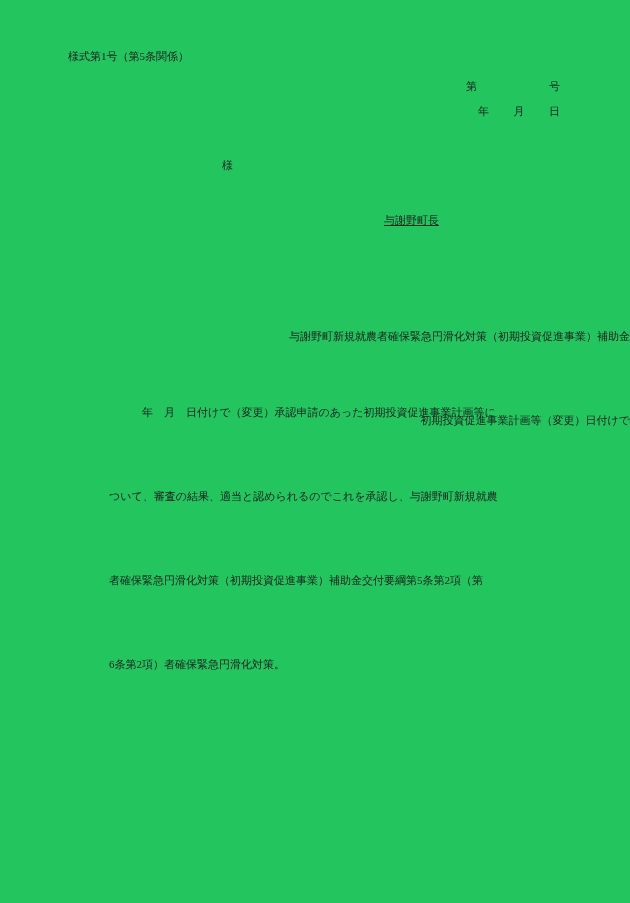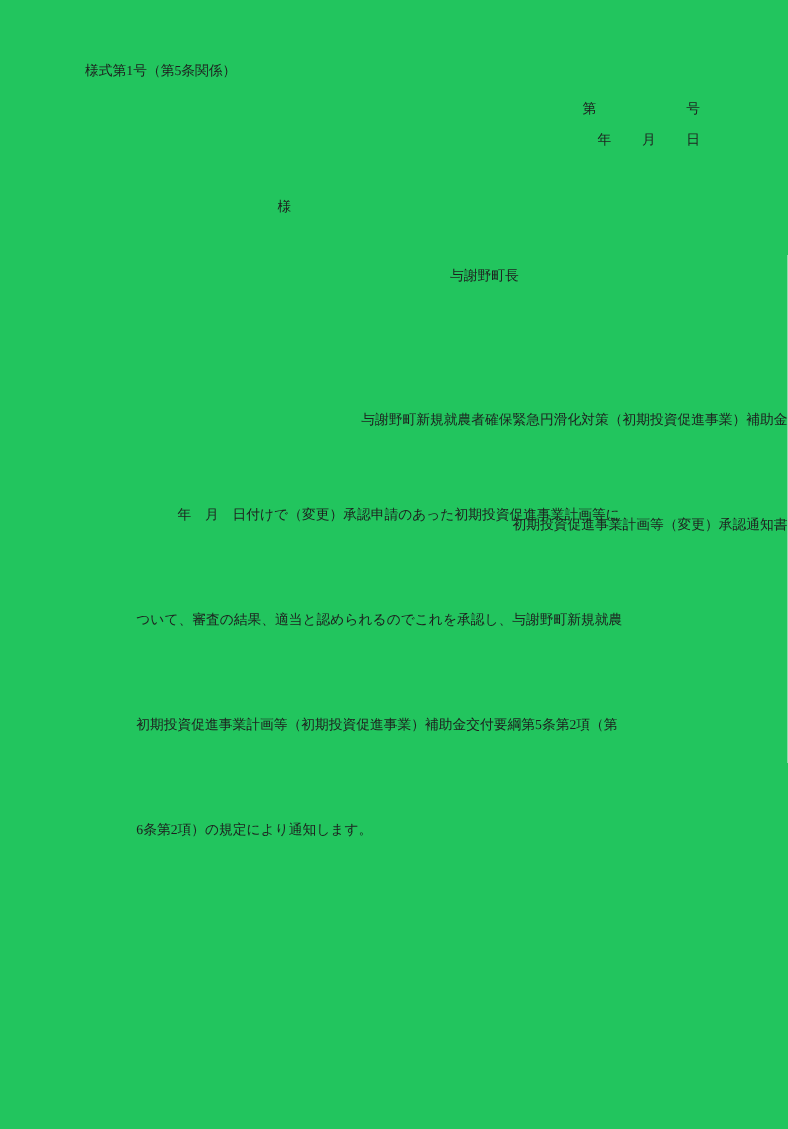--- a/index.html
+++ b/index.html
@@ -38,22 +38,23 @@
     top: 104px;
     width: 82px;
     display: flex;
     justify-content: space-between;
   }
   .addressee {
     left: 222px;
     top: 158px;
   }
   .sender {
-    left: 360px;
+    left: 384px;
     top: 213px;
+    text-decoration: underline;
   }
   .title-block {
     left: 14px;
     right: 0;
     top: 266px;
     text-align: right;
     line-height: 28px;
   }
   .body-block {
     left: 66px;
@@ -83,23 +84,23 @@
     <span>月</span>
     <span>日</span>
   </div>
 
   <div class="abs addressee">様</div>
 
   <div class="abs sender">与謝野町長</div>
 
   <div class="abs title-block">
     <div>与謝野町新規就農者確保緊急円滑化対策（初期投資促進事業）補助金</div>
-    <div>初期投資促進事業計画等（変更）承認通知書</div>
+    <div>初期投資促進事業計画等（変更）日付けで</div>
   </div>
 
   <div class="abs body-block">
     <div class="body-line">　　　年　月　日付けで（変更）承認申請のあった初期投資促進事業計画等に</div>
     <div class="body-line">ついて、審査の結果、適当と認められるのでこれを承認し、与謝野町新規就農</div>
-    <div class="body-line">初期投資促進事業計画等（初期投資促進事業）補助金交付要綱第5条第2項（第</div>
-    <div class="body-line">6条第2項）の規定により通知します。</div>
+    <div class="body-line">者確保緊急円滑化対策（初期投資促進事業）補助金交付要綱第5条第2項（第</div>
+    <div class="body-line">6条第2項）者確保緊急円滑化対策。</div>
   </div>
 
 </div>
 
 </body></html>

